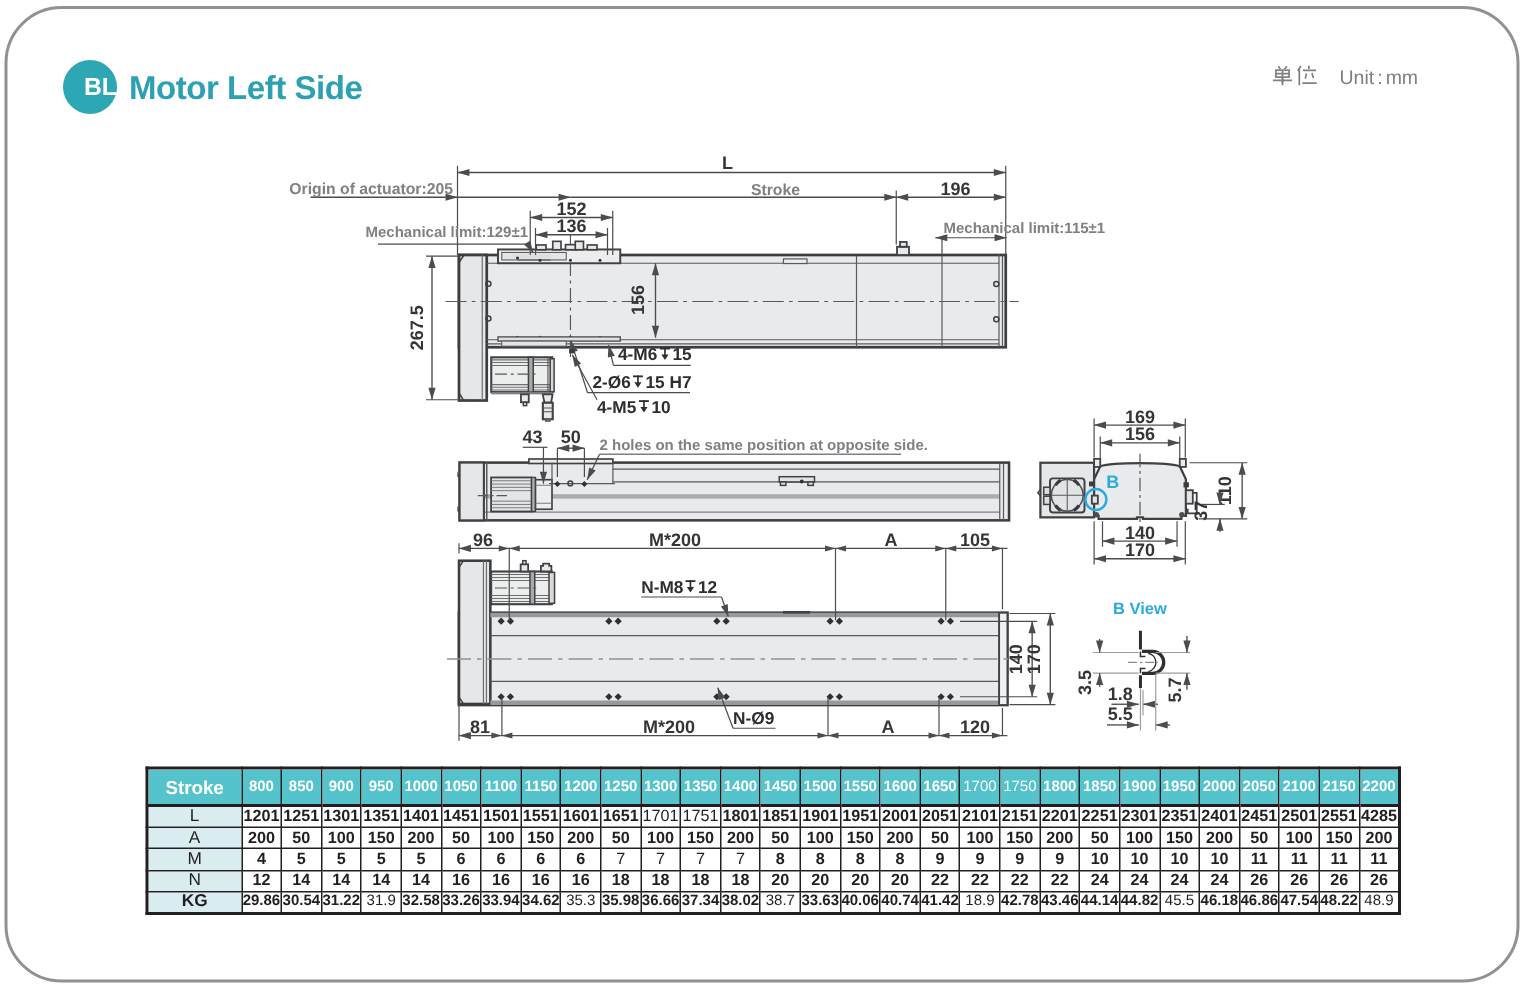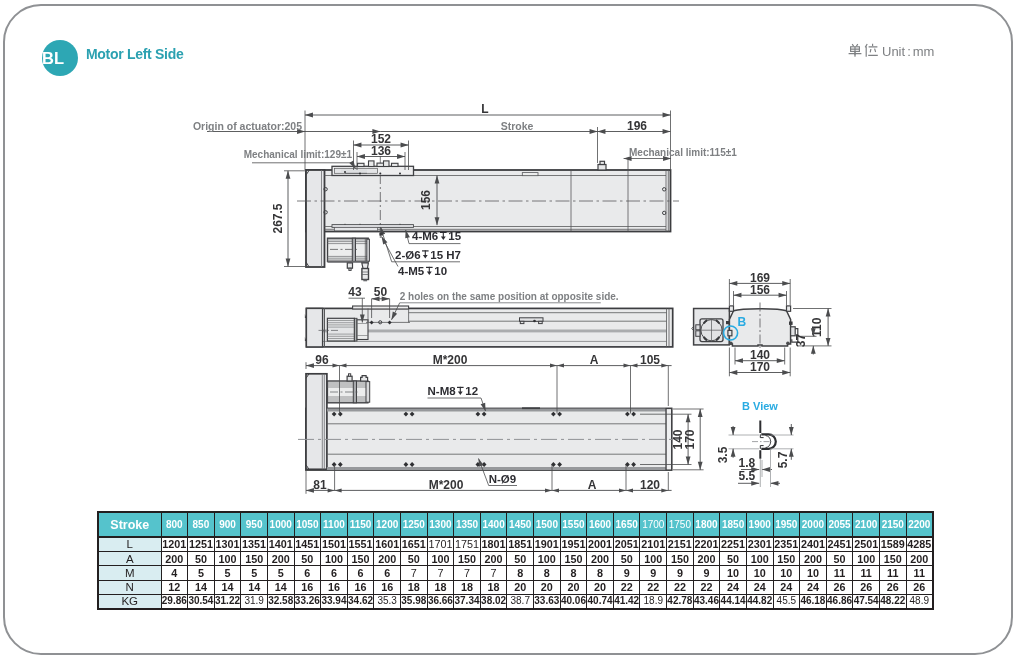--- a/index.html
+++ b/index.html
@@ -1,33 +1,33 @@
 <!DOCTYPE html>
 <html><head>
 <meta charset="utf-8">
 <style>
   html,body{margin:0;padding:0;background:#fff;}
   body{width:1017px;height:659px;position:relative;font-family:"Liberation Sans",sans-serif;overflow:hidden;}
   .page{position:absolute;left:3px;top:4px;width:1006px;height:647px;border:2px solid #8f9194;border-radius:38px;background:#fff;}
-  .badge{position:absolute;left:42px;top:40px;width:36px;height:36px;border-radius:50%;background:#2da7b4;color:#fff;font-size:16.5px;font-weight:bold;text-align:left;line-height:36px;}
-  .title{position:absolute;left:86px;top:46px;font-size:14px;font-weight:bold;color:#2ba1b1;letter-spacing:-0.3px;}
+  .badge{position:absolute;left:42px;top:40px;width:36px;height:36px;border-radius:50%;background:#2da7b4;color:#fff;font-size:16.5px;font-weight:bold;text-align:right;line-height:36px;}
+  .title{position:absolute;left:86px;top:46px;font-size:22px;font-weight:bold;color:#2ba1b1;letter-spacing:-0.3px;}
   .unit{position:absolute;left:848px;top:43px;font-size:13px;color:#7e8083;}
   svg.main{position:absolute;left:0;top:0;}
   svg text{font-family:"Liberation Sans",sans-serif;}
   .dt{fill:#353537;font-size:12px;font-weight:bold;}
   .gry{fill:#7e8083;font-size:10.5px;font-weight:bold;}
   .gs{fill:#7e8083;font-size:10px;font-weight:bold;}
   .co{fill:#2d2d32;font-size:11.5px;font-weight:bold;}
   .cy{fill:#29abe2;font-weight:bold;}
   table{position:absolute;left:97px;top:511px;border-collapse:collapse;table-layout:fixed;width:837px;}
   td{border:1px solid #231f20;text-align:center;vertical-align:middle;padding:0;color:#231f20;font-family:"Liberation Sans",sans-serif;font-size:10.8px;font-weight:bold;overflow:hidden;}
   tr.hd td{background:#55c3cc;color:#fff;font-size:10px;height:23px;border-bottom:2px solid #231f20;}
   tr.hd td:first-child{font-size:12.5px;}
   td.lab{background:#d9edf1;font-weight:normal;font-size:11.5px;}
-  td.lab.kg{font-weight:normal;}
+  td.lab.kg{font-weight:bold;}
   tr.r{height:14.35px;} tr.r td{line-height:12px;}
   tr.kgr td{font-size:10px;}
   tr.kgr td.lab{font-size:11.5px;}
   .lt{font-weight:normal;}
   table{border:2px solid #231f20;}
 </style>
 </head>
 <body>
 
 <div class="page"></div>
@@ -38,21 +38,21 @@
 
 <div class="unit"><svg width="30" height="16" viewBox="0 0 30 16" style="vertical-align:-3px">
       <g stroke="#7e8083" stroke-width="1.15" fill="none">
 <path d="M4.2,1.2 L5.6,3.2 M9.8,1.2 L8.4,3.2"></path>
 <rect x="2.6" y="3.8" width="8.8" height="4.6"></rect>
 <path d="M2.6,6.1 H11.4 M7,3.8 V12.2"></path>
 <path d="M0.6,10.6 H13.4 M7,8.4 V13.8"></path>
 <path d="M19.2,1.0 L17.2,4.4 M18.2,3.4 V13.8"></path>
 <path d="M24.6,0.8 V3.0 M20.6,3.9 H29.4 M22.9,6.0 L22.2,9.4 M26.6,5.6 L27.6,9.0 M20.2,12.4 H29.8"></path>
 </g>
-    </svg><span style="margin-left:4px">Unit</span><span style="margin:0 2px">:</span>mm</div>
+    </svg><span style="margin-left:15px">Unit</span><span style="margin:0 2px">:</span>mm</div>
 <svg class="main" width="1017" height="659" viewBox="0 0 1017 659">
 <defs>
 <marker id="ar" markerUnits="userSpaceOnUse" markerWidth="12" markerHeight="8" refX="8.6" refY="0" orient="auto-start-reverse" viewBox="-1 -4 13 8">
   <path d="M0,-2.6 L8.8,0 L0,2.6 z" fill="#4b4c4e"></path>
 </marker>
 </defs>
 
 <g id="plan">
 <g stroke-linecap="butt">
 
@@ -660,21 +660,21 @@
         <td>1550</td>
         <td>1600</td>
         <td>1650</td>
         <td class="lt">1700</td>
         <td class="lt">1750</td>
         <td>1800</td>
         <td>1850</td>
         <td>1900</td>
         <td>1950</td>
         <td>2000</td>
-        <td>2055</td>
+        <td>2050</td>
         <td>2100</td>
         <td>2150</td>
         <td>2200</td>
       </tr>
 <tr class="r">
         <td class="lab">L</td>
         <td>1201</td>
         <td>1251</td>
         <td>1301</td>
         <td>1351</td>
@@ -694,21 +694,21 @@
         <td>2051</td>
         <td>2101</td>
         <td>2151</td>
         <td>2201</td>
         <td>2251</td>
         <td>2301</td>
         <td>2351</td>
         <td>2401</td>
         <td>2451</td>
         <td>2501</td>
-        <td>1589</td>
+        <td>2551</td>
         <td>4285</td>
       </tr>
 <tr class="r">
         <td class="lab">A</td>
         <td>200</td>
         <td>50</td>
         <td>100</td>
         <td>150</td>
         <td>200</td>
         <td>50</td>

